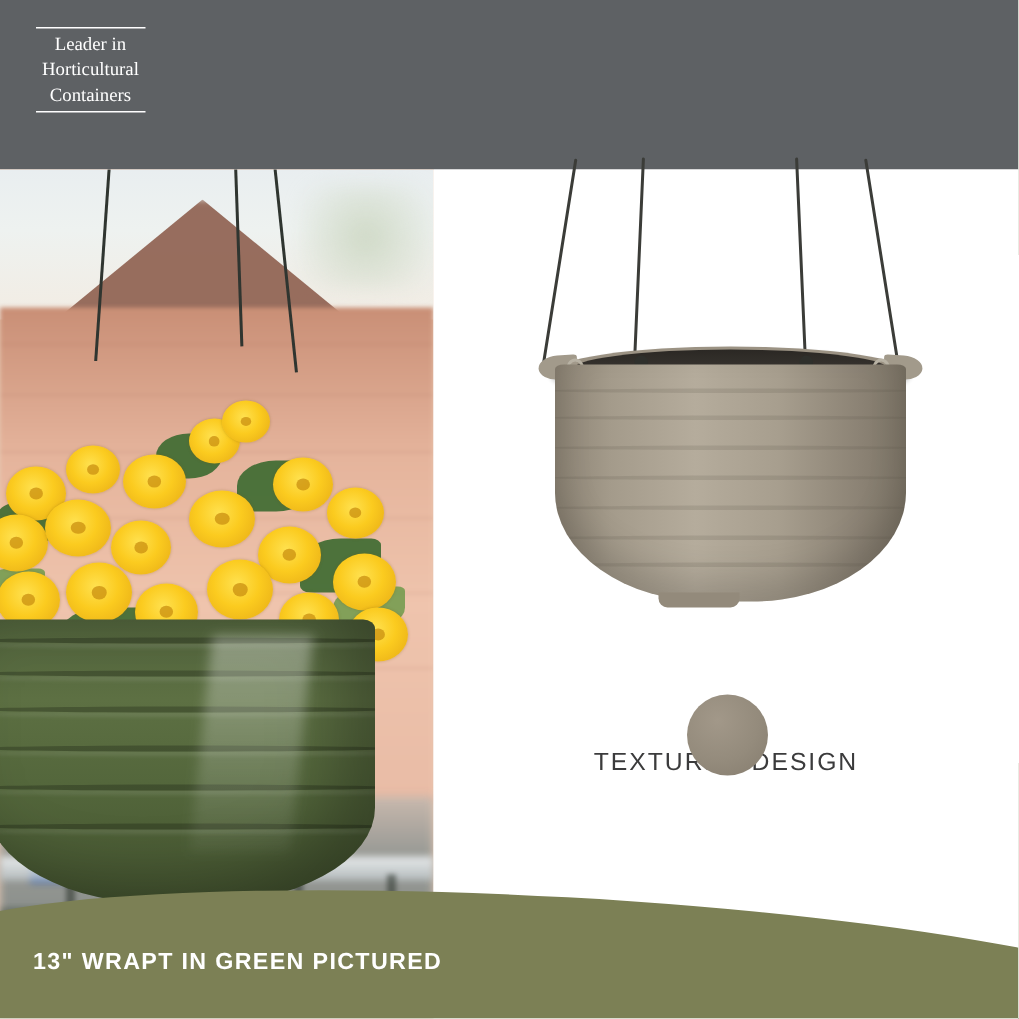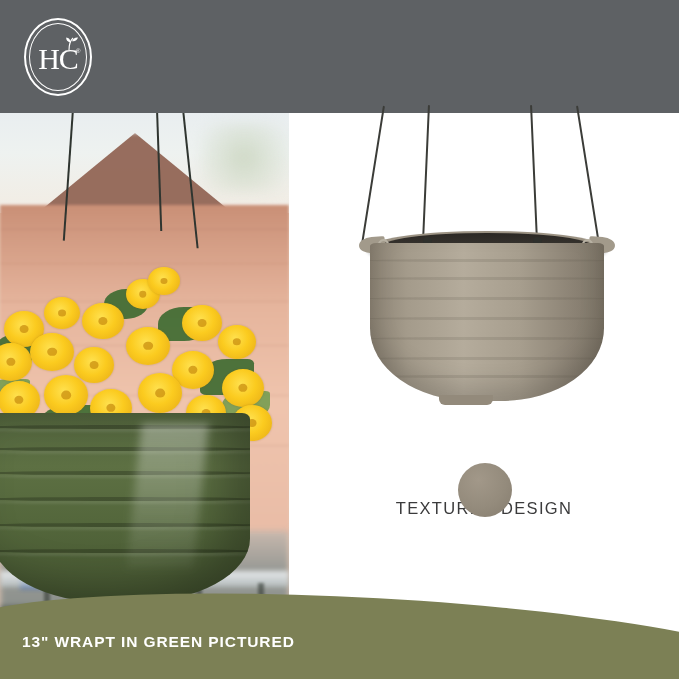--- a/index.html
+++ b/index.html
@@ -339,32 +339,26 @@
 </style>
 </head>
 <body>
 
 <div class="canvas">
 
   <div class="header">
 
     <div class="brand-lockup">
 
-      <div class="brand-mark">
-        <div class="oval-outer"></div>
-        <div class="oval-inner"></div>
-        <div class="hc-letters">HC</div>
-        <svg class="leaf-sprig" viewBox="0 0 20 16">
-          <path d="M9 15 C9 10, 10 6, 13 3" stroke="#ffffff" stroke-width="1.1" fill="none"></path>
-          <path d="M10.5 7.5 C7.5 7, 6 5, 6.2 2.6 C9 3, 10.4 4.8, 10.5 7.5 Z" fill="#ffffff"></path>
-          <path d="M12 6.2 C13 3.4, 15.4 2.2, 18 2.6 C17.2 5.4, 14.8 6.8, 12 6.2 Z" fill="#ffffff"></path>
-        </svg>
-        <span class="reg">®</span>
+
+      <div class="brand-tagline">
+        <span>Leader in</span>
+        <span>Horticultural</span>
+        <span>Containers</span>
       </div>
-
 
     </div>
 
   </div>
 
   <div class="photo">
     <div class="sky"></div>
     <div class="tree-blur"></div>
     <div class="roof"></div>
     <div class="brick-wall">

